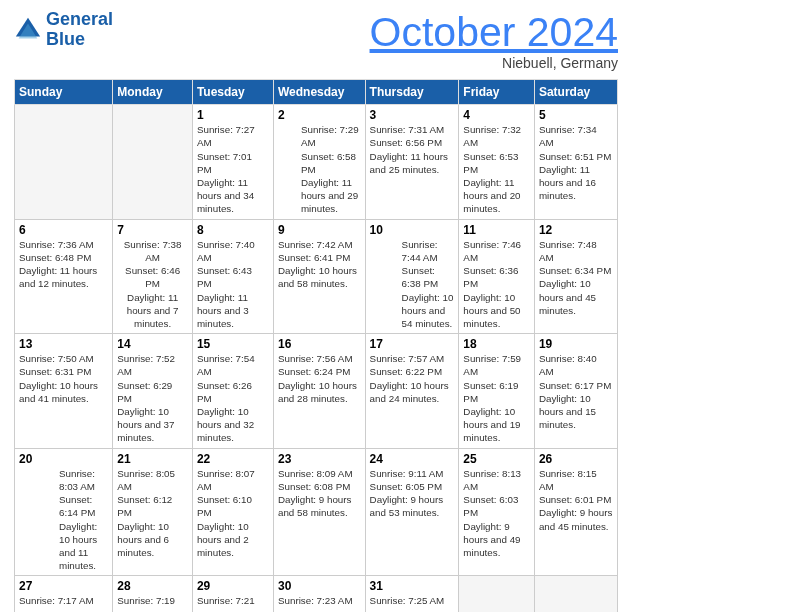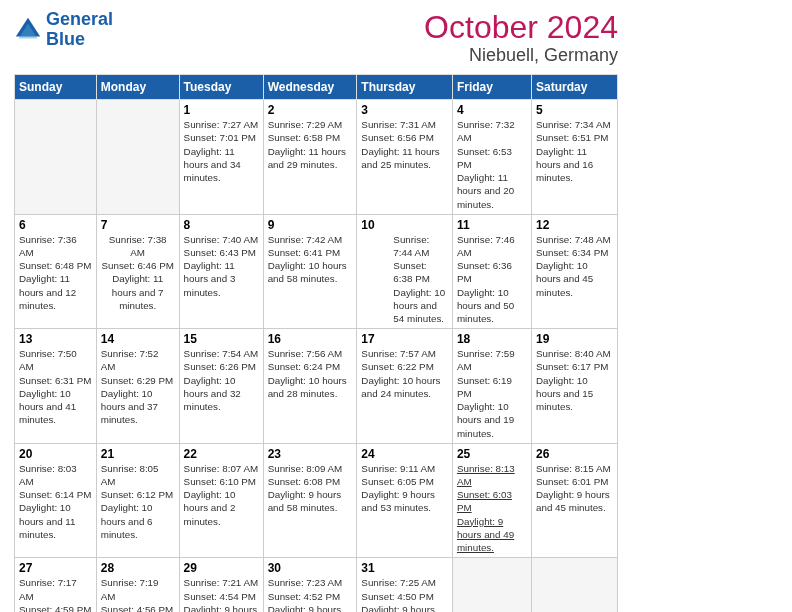--- a/index.html
+++ b/index.html
@@ -35,27 +35,28 @@
       color: #1a5fa8;
     }
     .logo-icon {
       width: 28px;
       height: 28px;
     }
     .title-area {
       text-align: right;
     }
     .month-title {
-      font-size: 32px;
+      font-size: 41px;
       font-weight: normal;
-      color: #be185d;
+      color: #3b82f6;
       line-height: 1.1;
+      text-decoration: underline;
     }
     .location {
-      font-size: 18px;
+      font-size: 14px;
       color: #444;
     }
     table {
       width: 100%;
       border-collapse: collapse;
       font-size: 10.5px;
     }
     thead tr th {
       background-color: #1a5fa8;
       color: #fff;
@@ -125,21 +126,21 @@
           <td class="empty"></td>
           <td class="empty"></td>
           <td>
             <span class="day-num">1</span>
             <div class="day-detail" style="white-space: pre-line;">Sunrise: 7:27 AM
 Sunset: 7:01 PM
 Daylight: 11 hours and 34 minutes.</div>
           </td>
           <td>
             <span class="day-num">2</span>
-            <div class="day-detail" style="white-space: pre-line;">Sunrise: 7:29 AM
+            <div class="day-detail" style="white-space: pre-line; margin-left: 23px;">Sunrise: 7:29 AM
 Sunset: 6:58 PM
 Daylight: 11 hours and 29 minutes.</div>
           </td>
           <td>
             <span class="day-num">3</span>
             <div class="day-detail" style="white-space: pre-line;">Sunrise: 7:31 AM
 Sunset: 6:56 PM
 Daylight: 11 hours and 25 minutes.</div>
           </td>
           <td>
@@ -239,21 +240,21 @@
           <td>
             <span class="day-num">19</span>
             <div class="day-detail" style="white-space: pre-line;">Sunrise: 8:40 AM
 Sunset: 6:17 PM
 Daylight: 10 hours and 15 minutes.</div>
           </td>
         </tr>
         <tr>
           <td>
             <span class="day-num">20</span>
-            <div class="day-detail" style="white-space: pre-line;">Sunrise: 8:03 AM
+            <div class="day-detail" style="white-space: pre-line; margin-left: 40px;">Sunrise: 8:03 AM
 Sunset: 6:14 PM
 Daylight: 10 hours and 11 minutes.</div>
           </td>
           <td>
             <span class="day-num">21</span>
             <div class="day-detail" style="white-space: pre-line;">Sunrise: 8:05 AM
 Sunset: 6:12 PM
 Daylight: 10 hours and 6 minutes.</div>
           </td>
           <td>
@@ -269,21 +270,21 @@
 Daylight: 9 hours and 58 minutes.</div>
           </td>
           <td>
             <span class="day-num">24</span>
             <div class="day-detail" style="white-space: pre-line;">Sunrise: 9:11 AM
 Sunset: 6:05 PM
 Daylight: 9 hours and 53 minutes.</div>
           </td>
           <td>
             <span class="day-num">25</span>
-            <div class="day-detail" style="white-space: pre-line; text-decoration: underline;">Sunrise: 8:13 AM
+            <div class="day-detail" style="white-space: pre-line;">Sunrise: 8:13 AM
 Sunset: 6:03 PM
 Daylight: 9 hours and 49 minutes.</div>
           </td>
           <td>
             <span class="day-num">26</span>
             <div class="day-detail" style="white-space: pre-line;">Sunrise: 8:15 AM
 Sunset: 6:01 PM
 Daylight: 9 hours and 45 minutes.</div>
           </td>
         </tr>

